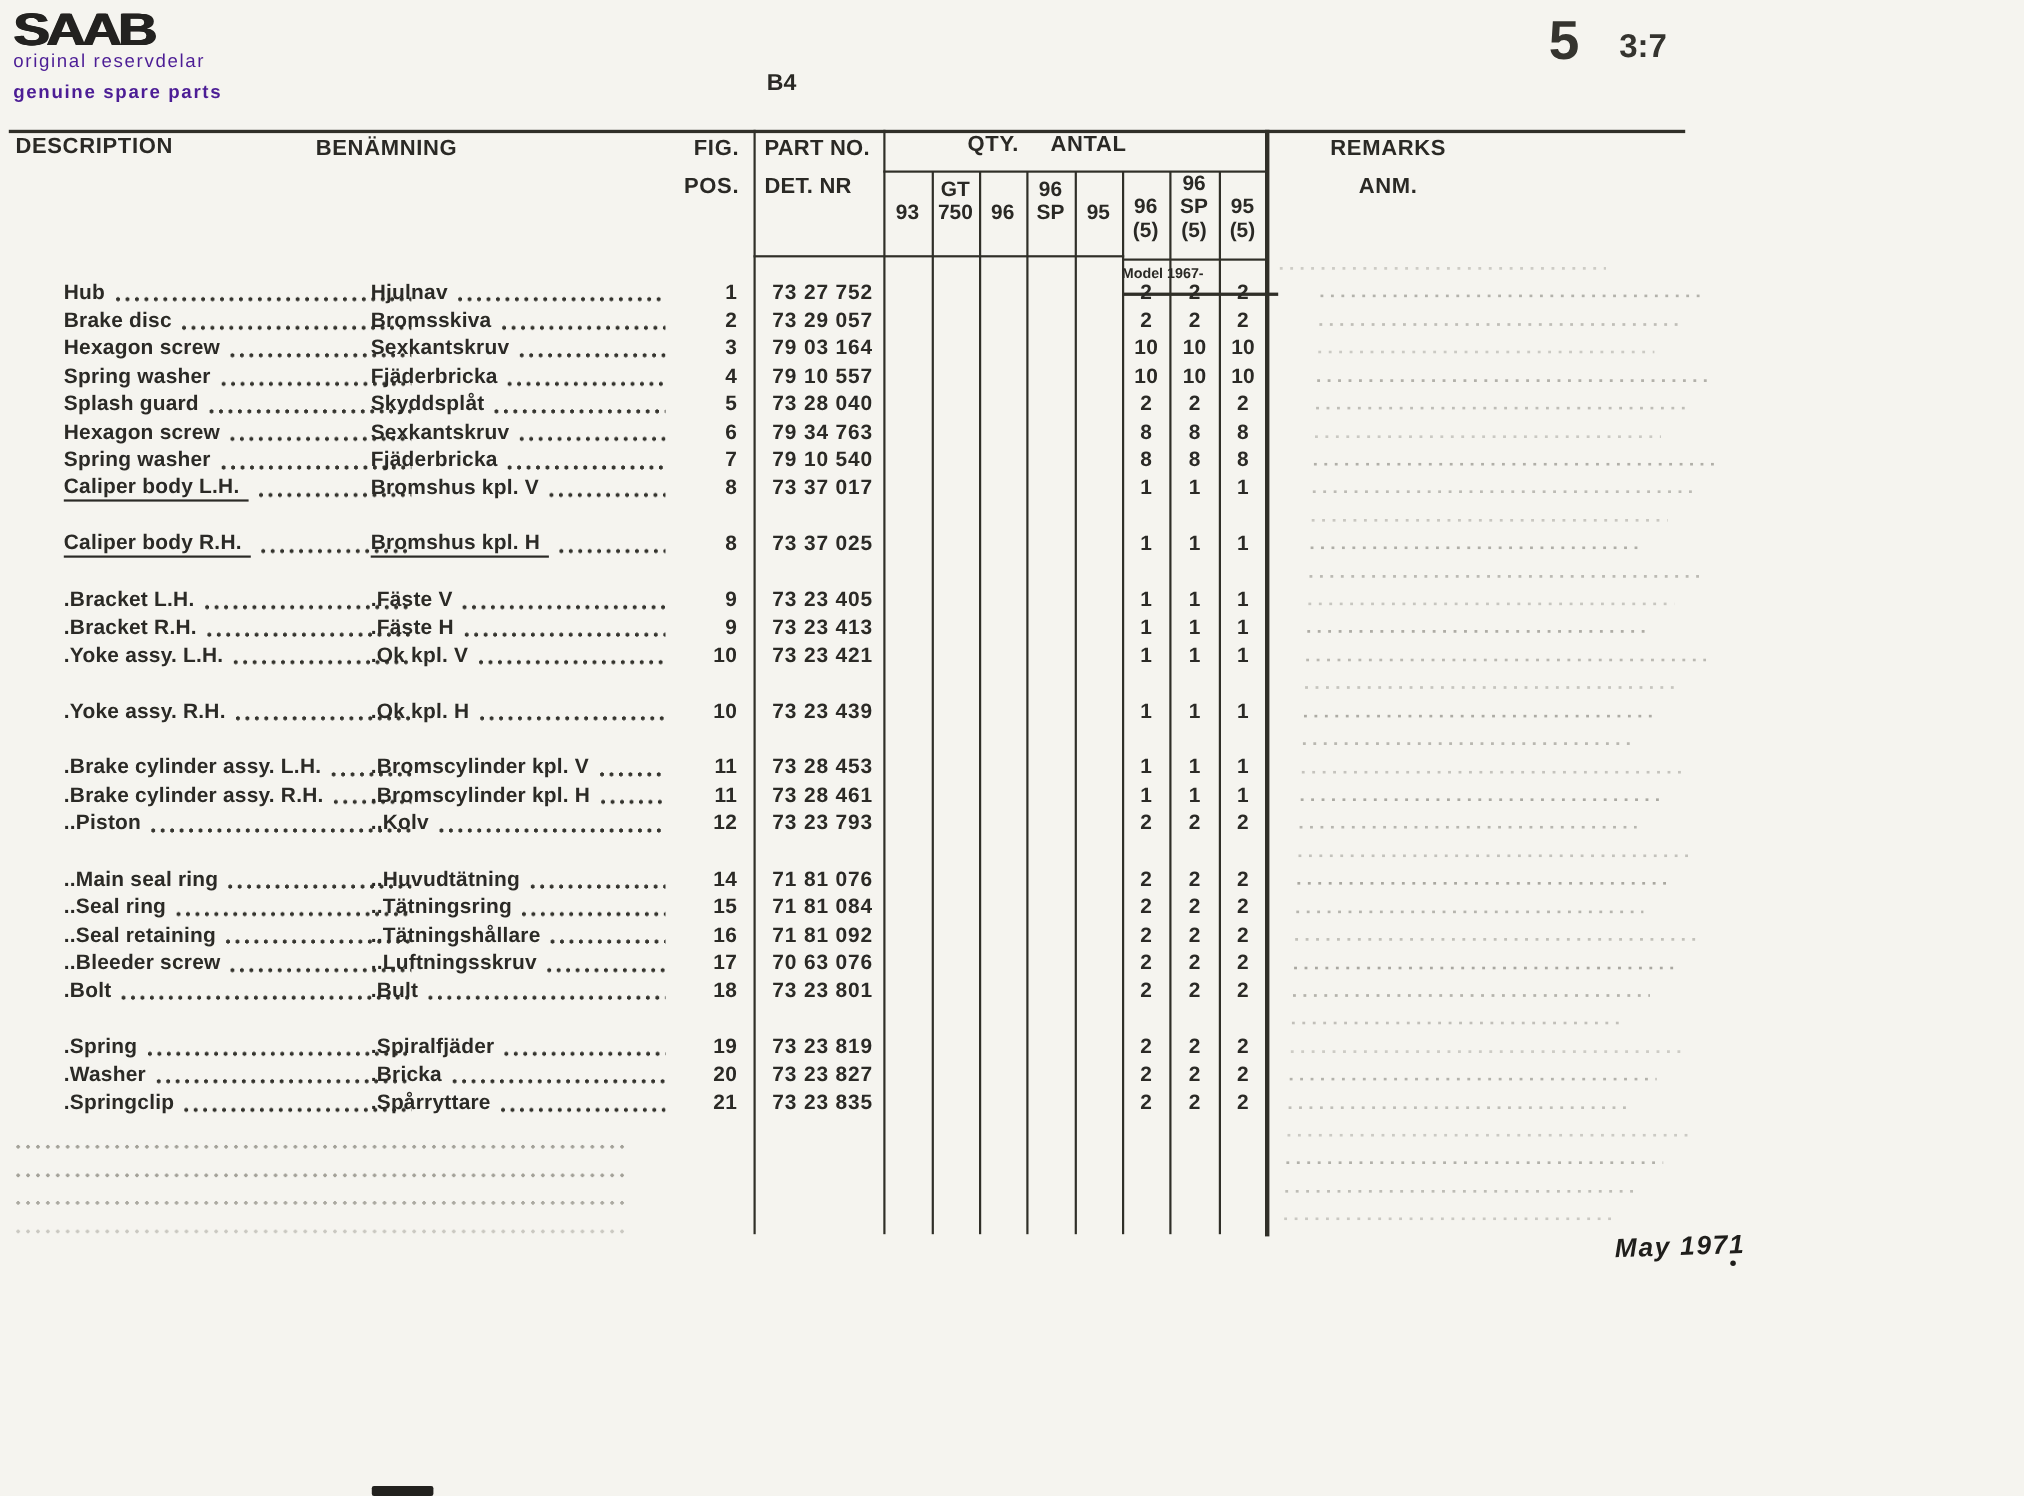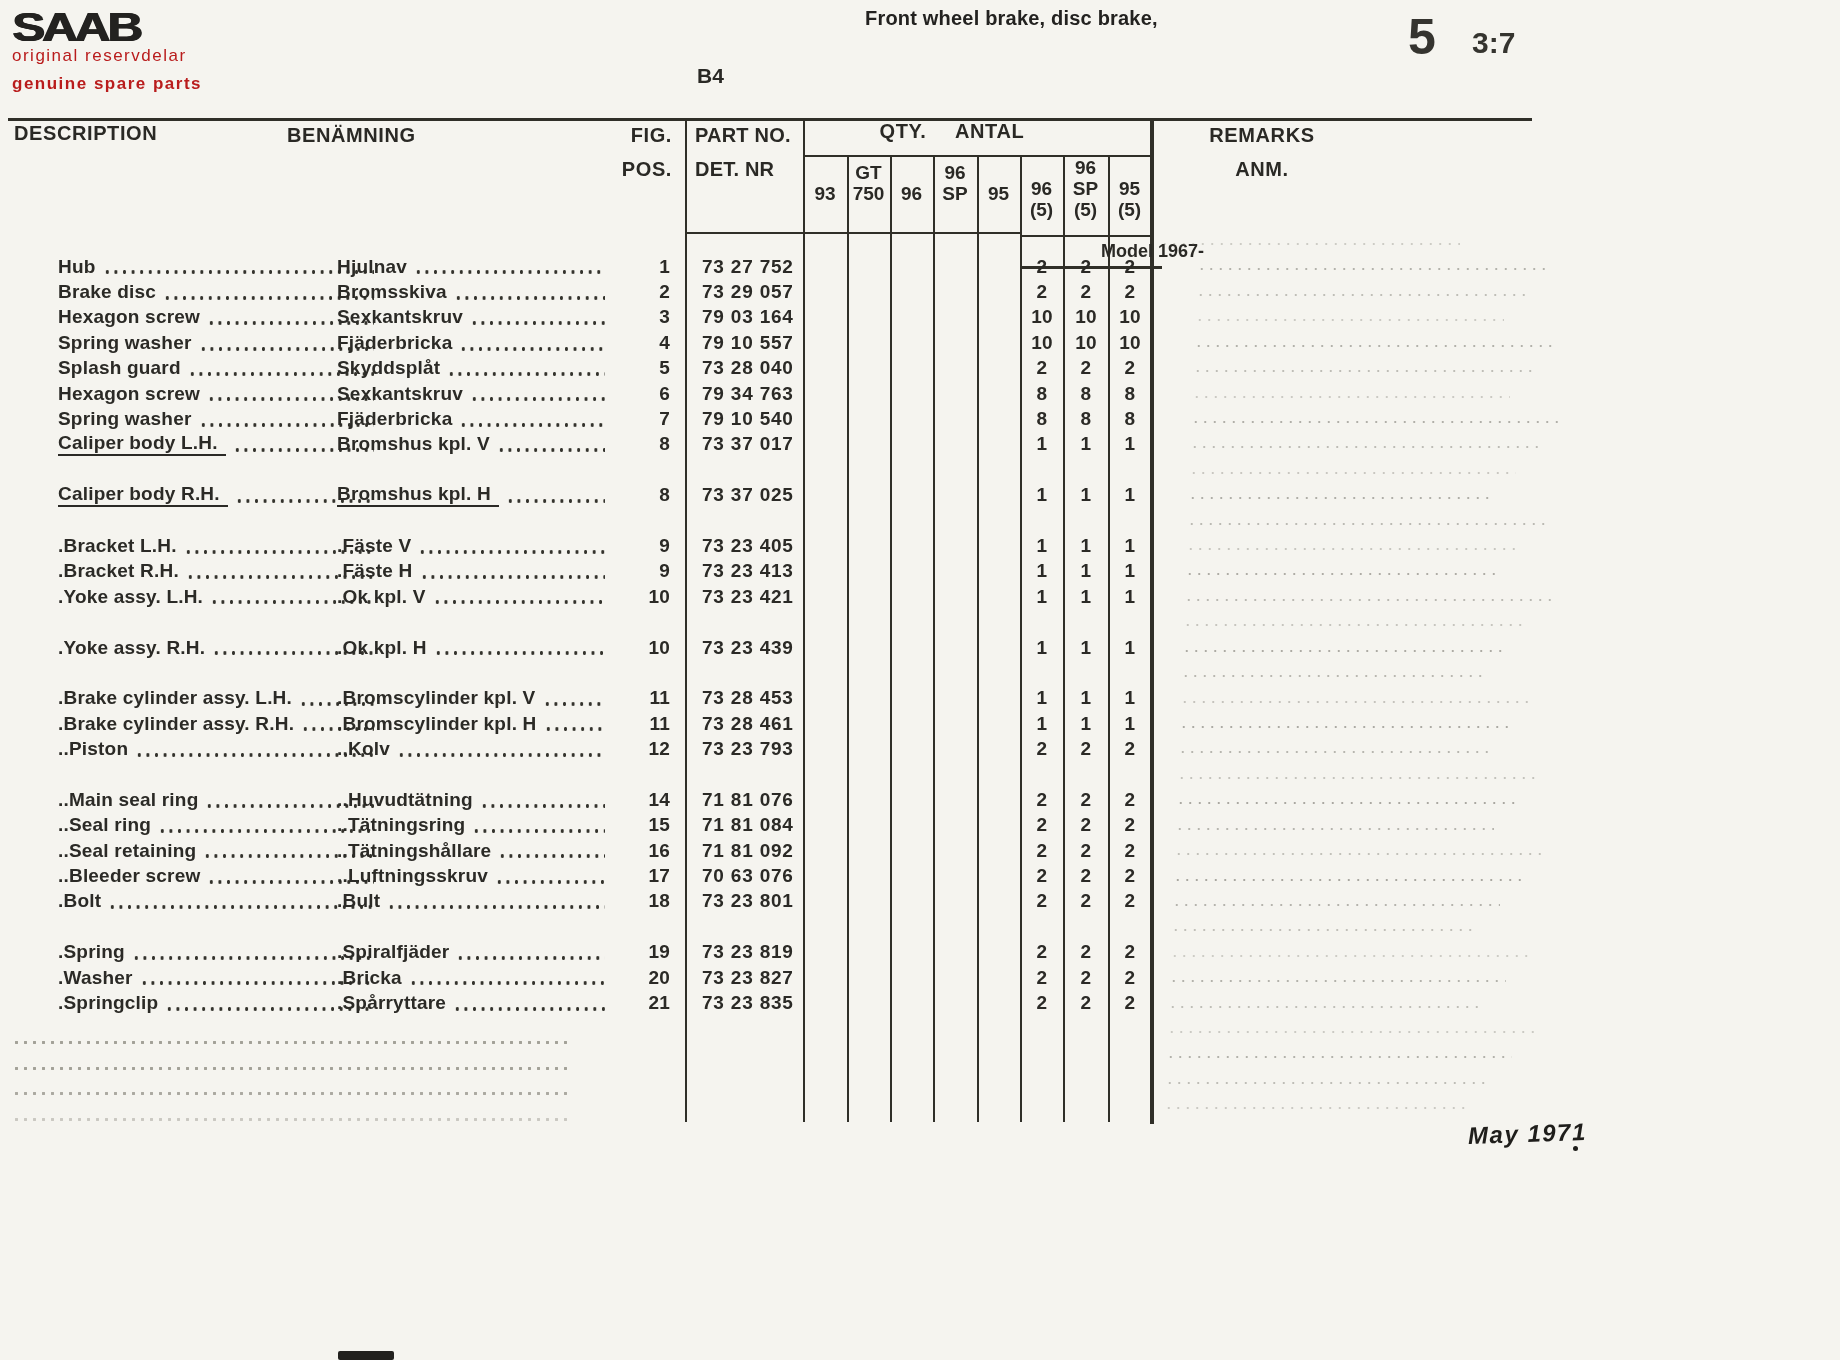--- a/index.html
+++ b/index.html
@@ -9,21 +9,21 @@
     font-family:"Liberation Sans","DejaVu Sans",sans-serif;
     color:#2a2925;
   }
   
   .logo {
     position:absolute; left:12px; top:2px;
     font-size:46px; font-weight:900; letter-spacing:-3px;
     transform:scale(1.08,0.9); transform-origin:left top;
     color:#232220; text-shadow:1px 0 0 #232220,-0.5px 0 0 #232220;
   }
-  .tagline { position:absolute; left:12px; font-size:17px; font-weight:400; letter-spacing:1.5px; color:#b91c1c; }
+  .tagline { position:absolute; left:12px; font-size:17px; font-weight:400; letter-spacing:1.5px; color:#4c1d95; }
   .tag-sv { top:46px; }
   .tag-en { top:74px;font-weight:bold; }
   .section-code { position:absolute; left:697px; top:64px; font-size:21px; font-weight:700; }
   .title-block { position:absolute; left:865px; top:6px; font-size:20px; font-weight:700; line-height:24.5px; color:#232220; letter-spacing:0.2px; }
   .title-block .t3 { margin-top:3px; }
   .page-number { position:absolute; left:1408px; top:8px; font-size:50px; font-weight:700; color:#35342f; }
   .page-ref { position:absolute; left:1472px; top:26px; font-size:30px; font-weight:700; color:#35342f; }
   
   .hl,.vl { position:absolute; background:#302f28; }
   .hl-top   { left:8px;    top:118px; width:1524px; height:2.6px; }
@@ -44,21 +44,21 @@
   .h-desc  { left:14px;  top:122px; }
   .h-ben   { left:287px; top:124px; }
   .h-fig1  { left:598px; top:124px; width:74px; text-align:right; }
   .h-fig2  { left:598px; top:158px; width:74px; text-align:right; }
   .h-part1 { left:695px; top:124px; letter-spacing:0.2px; }
   .h-part2 { left:695px; top:158px; letter-spacing:0.2px; }
   .h-qty   { left:803px; top:120px; width:200px; text-align:center; }
   .h-antal { left:955px; top:120px; width:164px; text-align:left; }
   .h-remarks { left:1180px; top:124px; width:164px; text-align:center; }
   .h-anm     { left:1180px; top:158px; width:164px; text-align:center; }
-  .h-model { position:absolute; left:1074px; top:241px; width:130px; text-align:right; font-size:18px; font-weight:700; }
+  .h-model { position:absolute; left:992px; top:241px; width:130px; text-align:center; font-size:13px; font-weight:700; }
   .subcol { position:absolute; top:156px; display:flex; flex-direction:column; justify-content:flex-end;
             text-align:center; font-weight:700; font-size:19px; line-height:21px; color:#2a2925; }
   .subcol.short { height:48px;justify-content:flex-end; }
   .subcol.tall  { height:64px; }
   .sc0 { left:803px;  width:44px; }
   .sc1 { left:847px;  width:43px; }
   .sc2 { left:890px;  width:43px; }
   .sc3 { left:933px;  width:44px; }
   .sc4 { left:977px;  width:43px; }
   .sc5 { left:1020px; width:43px; }
@@ -96,21 +96,20 @@
 <body>
 
 <div class="page">
 
   <div class="logo">SAAB</div>
   <div class="tagline tag-sv">original reservdelar</div>
   <div class="tagline tag-en">genuine spare parts</div>
 
   <div class="section-code">B4</div>
   <div class="title-block">
-    <div class="t1">Front wheel brake, disc brake,</div>
   </div>
   <div class="page-number">5</div>
   <div class="page-ref">3:7</div>
 
   <div class="hl hl-top"></div>
   <div class="hl hl-qty"></div>
   <div class="hl hl-hdr1"></div>
   <div class="hl hl-hdr2"></div>
   <div class="hl hl-model"></div>
   <div class="vl vl-a"></div>

